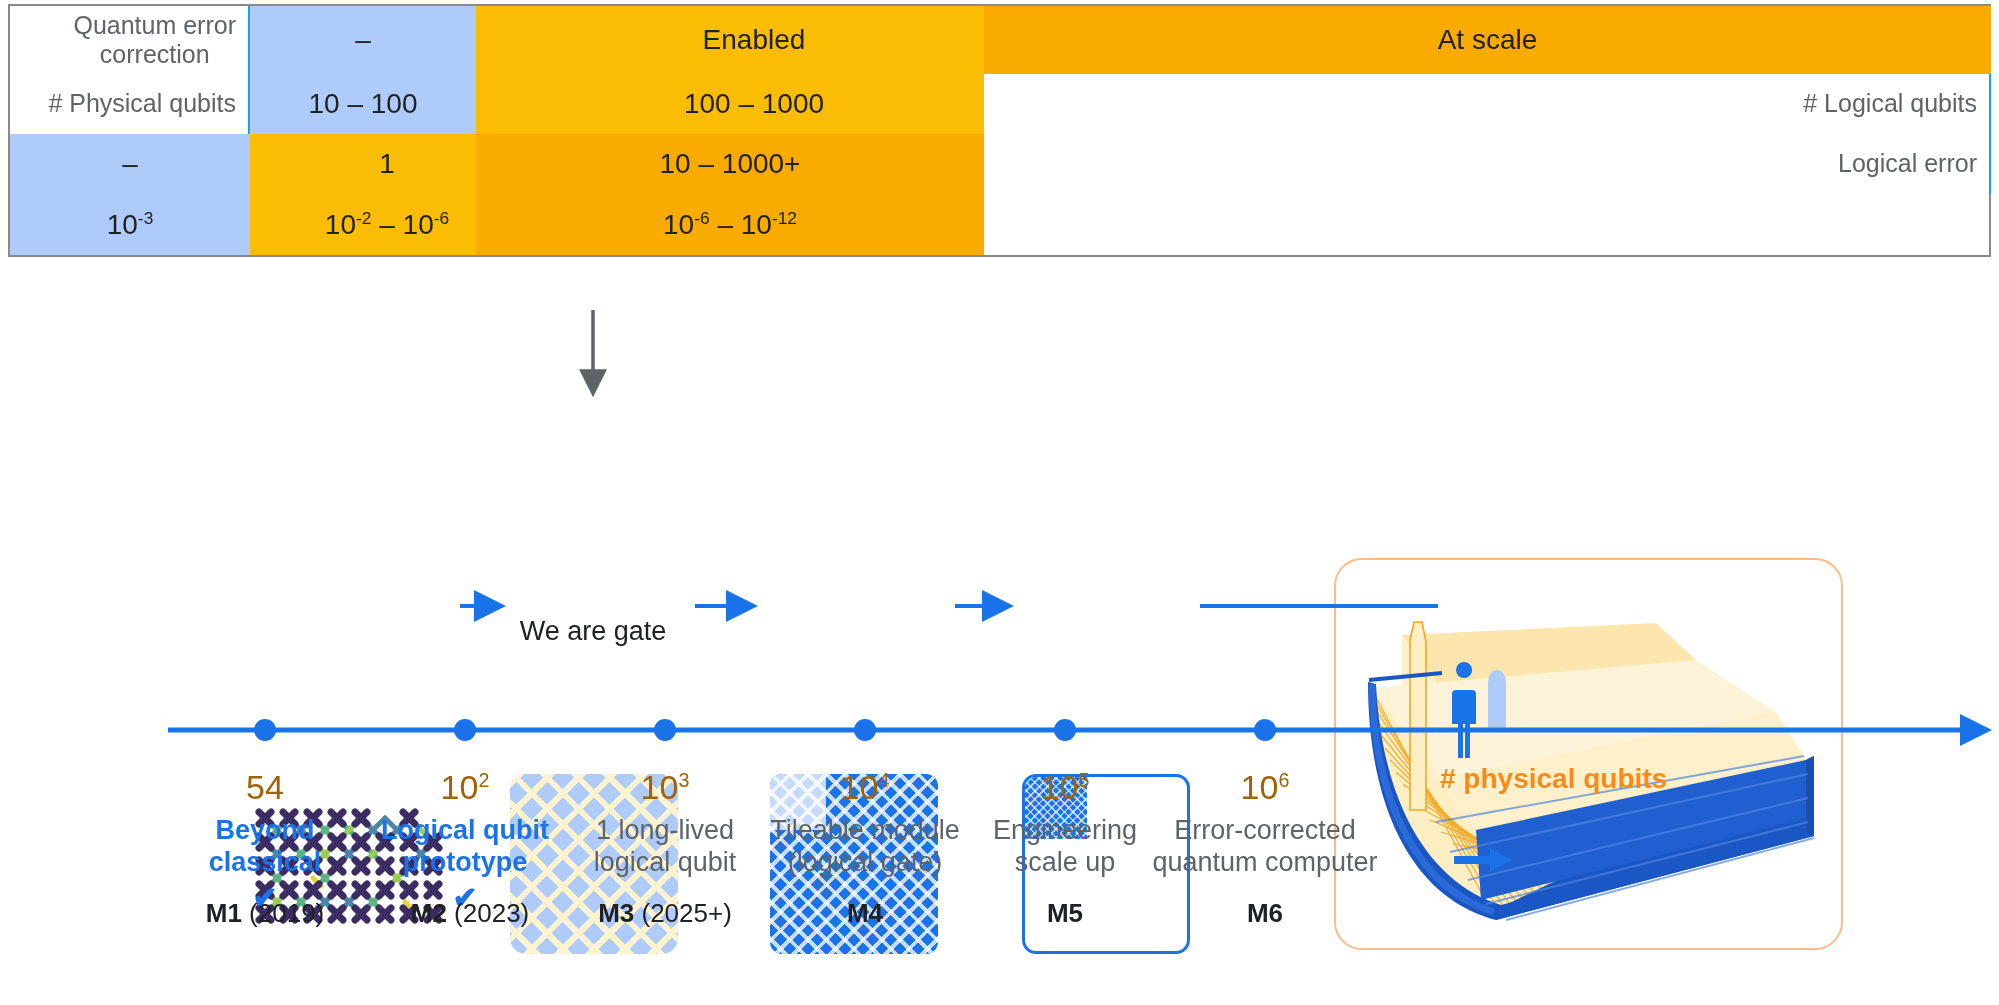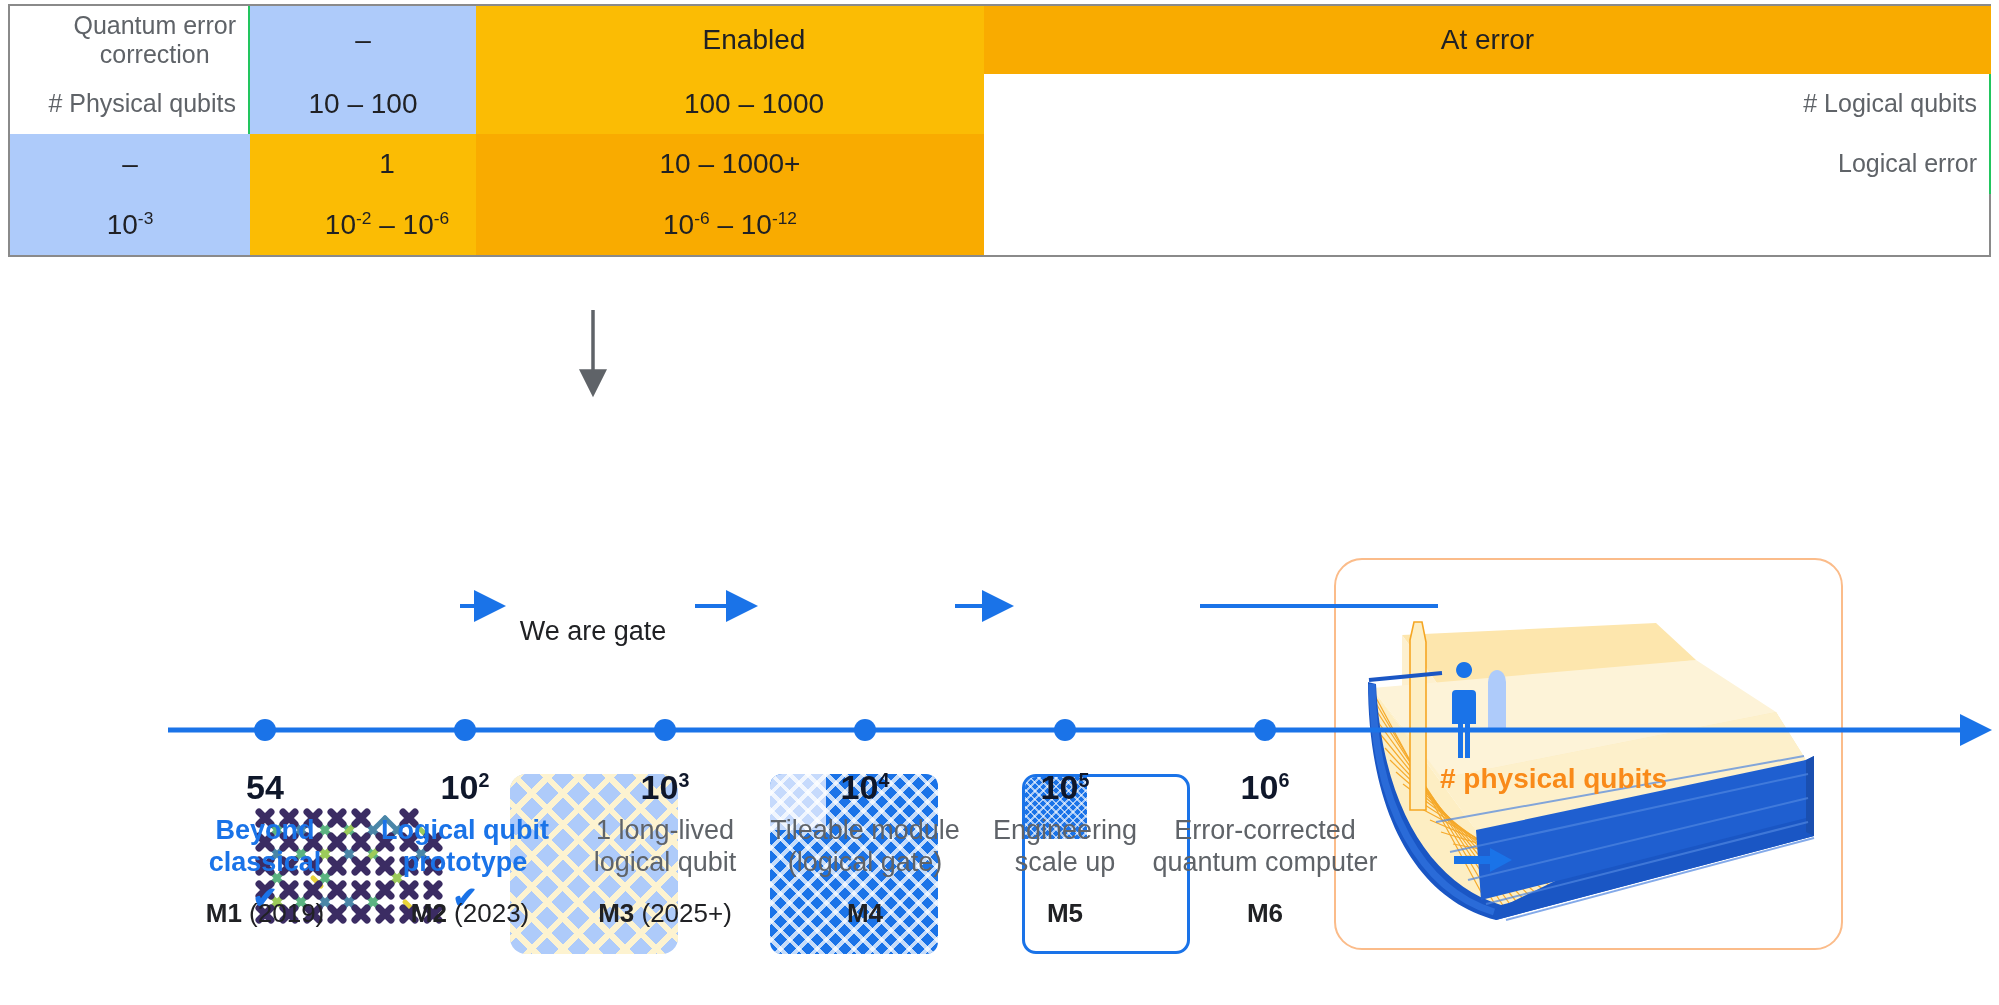--- a/index.html
+++ b/index.html
@@ -32,21 +32,21 @@
     text-align: center;
     font-size: 26px;
     line-height: 1.18;
     box-sizing: border-box;
   }
   .cell.label {
     color: #5f6368;
     background: #ffffff;
     justify-content: flex-end;
     padding-right: 12px;
-    border-right: 2px solid #22c55e;
+    border-right: 2px solid #0ea5e9;
     font-size: 25px;
   }
   .cell.val { color: #202124; font-size: 28px; }
   .c-blue   { background: #aecbfa; }
   .c-orange1{ background: #fbbc04; padding-left: 48px; }
   .c-orange2{ background: #f9ab00; }
   .cell sup { font-size: 0.62em; vertical-align: super; line-height: 0; }
 
   
   .diagram { position: absolute; left: 0; top: 258px; width: 1999px; height: 747px; }
@@ -128,22 +128,22 @@
   .arrow-svg { position: absolute; left: 0; top: 0; width: 1999px; height: 747px; pointer-events: none; }
 
   
   .tick-col {
     position: absolute;
     text-align: center;
     width: 240px;
   }
   .tick-exp {
     font-size: 34px;
-    font-weight: 700;
-    color: #0f172a;
+    font-weight: 400;
+    color: #a16207;
     margin: 0;
   }
   .tick-exp sup { font-size: 0.58em; vertical-align: super; line-height: 0; }
   .tick-title {
     font-size: 27px;
     line-height: 1.18;
     margin-top: 8px;
     color: #5f6368;
   }
   .tick-title.hl { color: #1a73e8; font-weight: 700; }
@@ -175,21 +175,21 @@
 </head>
 <body>
 
 <div class="roadmap-table">
 
   <div class="cell label">
     <span>Quantum error<br>correction</span>
   </div>
   <div class="cell val c-blue">–</div>
   <div class="cell val c-orange1">Enabled</div>
-  <div class="cell val c-orange2">At error</div>
+  <div class="cell val c-orange2">At scale</div>
 
   <div class="cell label"># Physical qubits</div>
   <div class="cell val c-blue">10 – 100</div>
   <div class="cell val c-orange1">100 – 1000</div>
 
   <div class="cell label"># Logical qubits</div>
   <div class="cell val c-blue">–</div>
   <div class="cell val c-orange1">1</div>
   <div class="cell val c-orange2">10 – 1000+</div>
 

